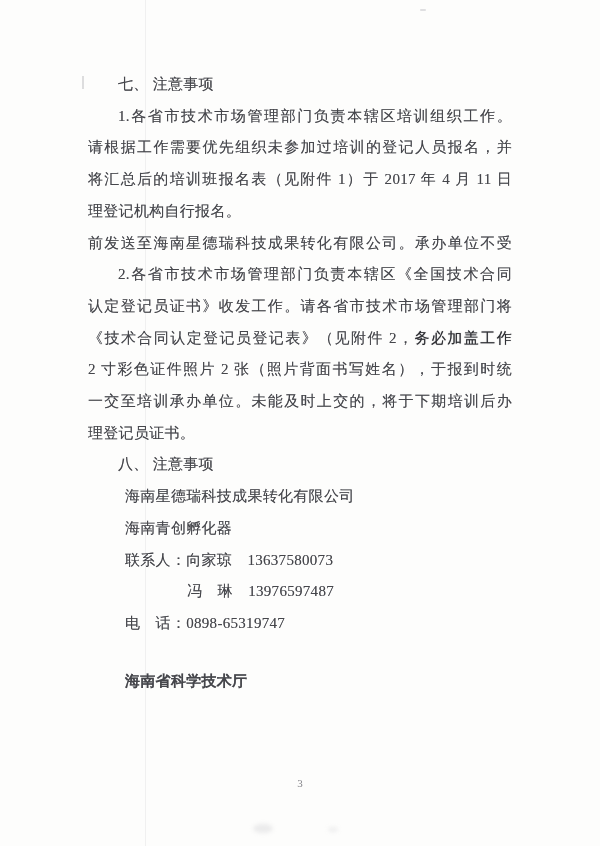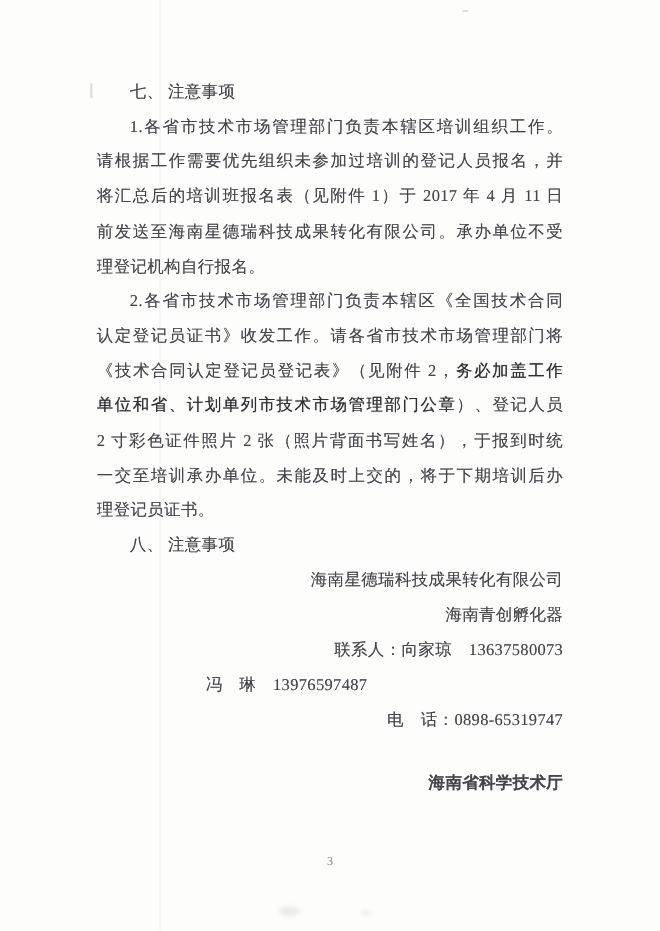--- a/index.html
+++ b/index.html
@@ -60,21 +60,21 @@
     left: 88px; top: 69px;
     width: 424px;
     font-size: 15px;
     line-height: 31.7px;
     letter-spacing: 0.3px;
     text-shadow: 0 0 0.6px rgba(80, 80, 90, 0.55);
   }
   .line { white-space: pre-wrap; }
   .line.justify { text-align: justify; text-align-last: justify; }
   .line.indent-para { padding-left: 30px; }
-  .line.indent-contact { padding-left: 37px; text-align: right; }
+  .line.indent-contact { padding-left: 37px; }
   .line.indent-name2 { padding-left: 99px; }
   .line .b {
     font-weight: 400;
     color: var(--bold-color, #2e2f33);
     text-shadow: 0 0 0.7px rgba(40, 40, 48, 0.7);
   }
   .page-number {
     position: absolute;
     left: 0; top: 777px;
     width: 600px;
@@ -92,26 +92,25 @@
   <div class="artifact-speck"></div>
   <div class="artifact-dash"></div>
   <div class="artifact-smudge-1"></div>
   <div class="artifact-smudge-2"></div>
 
   <div class="doc" id="doc">
       <div class="line indent-para"><span>七、 注意事项</span></div>
       <div class="line indent-para justify"><span>1.各省市技术市场管理部门负责本辖区培训组织工作。</span></div>
       <div class="line indent-none justify"><span>请根据工作需要优先组织未参加过培训的登记人员报名，并</span></div>
       <div class="line indent-none justify"><span>将汇总后的培训班报名表（见附件 1）于 2017 年 4 月 11 日</span></div>
+      <div class="line indent-none"><span>理登记机构自行报名。</span></div>
       <div class="line indent-none justify"><span>前发送至海南星德瑞科技成果转化有限公司。承办单位不受</span></div>
-      <div class="line indent-none"><span>理登记机构自行报名。</span></div>
       <div class="line indent-para justify"><span>2.各省市技术市场管理部门负责本辖区《全国技术合同</span></div>
       <div class="line indent-none justify"><span>认定登记员证书》收发工作。请各省市技术市场管理部门将</span></div>
       <div class="line indent-none justify"><span>《技术合同认定登记员登记表》（见附件 2，</span><span class="b">务必加盖工作</span></div>
-      <div class="line indent-none justify"><span class="b">单位和省、计划单列市技术市场管理部门公章</span><span>）、登记人员</span></div>
       <div class="line indent-none justify"><span>2 寸彩色证件照片 2 张（照片背面书写姓名），于报到时统</span></div>
       <div class="line indent-none justify"><span>一交至培训承办单位。未能及时上交的，将于下期培训后办</span></div>
       <div class="line indent-none"><span>理登记员证书。</span></div>
       <div class="line indent-para"><span>八、 注意事项</span></div>
       <div class="line indent-contact"><span>海南星德瑞科技成果转化有限公司</span></div>
       <div class="line indent-contact"><span>海南青创孵化器</span></div>
       <div class="line indent-contact"><span>联系人：向家琼　13637580073</span></div>
       <div class="line indent-name2"><span>冯　琳　13976597487</span></div>
       <div class="line indent-contact"><span>电　话：0898-65319747</span></div>
       <div class="line indent-contact" style="margin-top: 26px; font-weight: bold;"><span>海南省科学技术厅</span></div>

